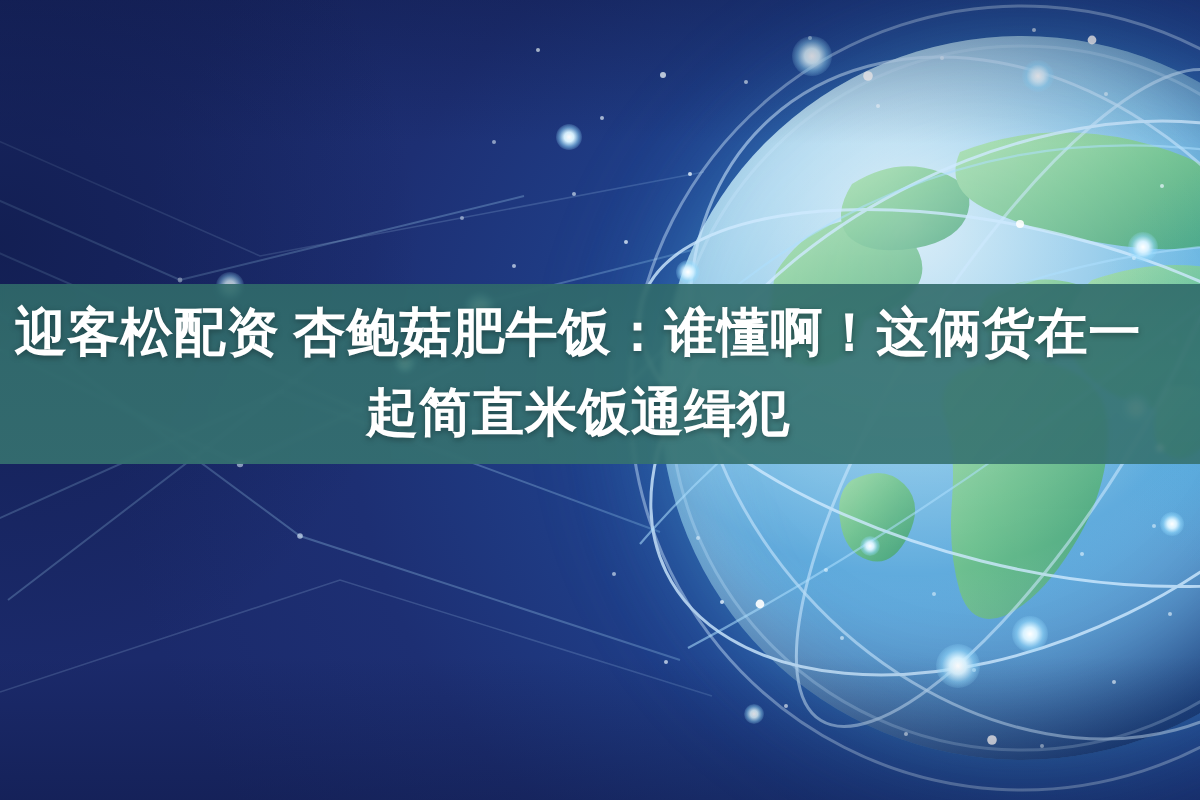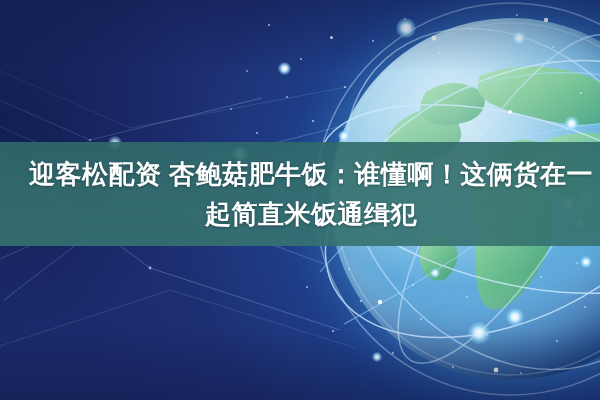--- a/index.html
+++ b/index.html
@@ -106,26 +106,27 @@
   
   .mesh-left { position: absolute; left: 0; top: 0; width: 360px; height: 400px; pointer-events: none; }
   .mesh-left svg { display: block; }
 
   
   .caption-band {
     position: absolute;
     left: 0;
     top: 142px;
     width: 600px;
-    height: 104px;
+    height: 90px;
     background: linear-gradient(180deg, rgba(48,106,106,0.90) 0%, rgba(52,112,110,0.90) 45%, rgba(54,114,112,0.90) 100%);
     backdrop-filter: blur(1px);
     display: flex;
     align-items: center;
-    justify-content: flex-end;
+    justify-content: flex-start;
+    font-family: Liberation Serif, serif;
   }
   .caption-text {
     width: 578px;
     text-align: center;
     color: #ffffff;
     font-size: 26px;
     line-height: 40px;
     font-weight: 700;
     letter-spacing: 0.5px;
     text-shadow: 0 1px 3px rgba(0,0,0,0.35);

